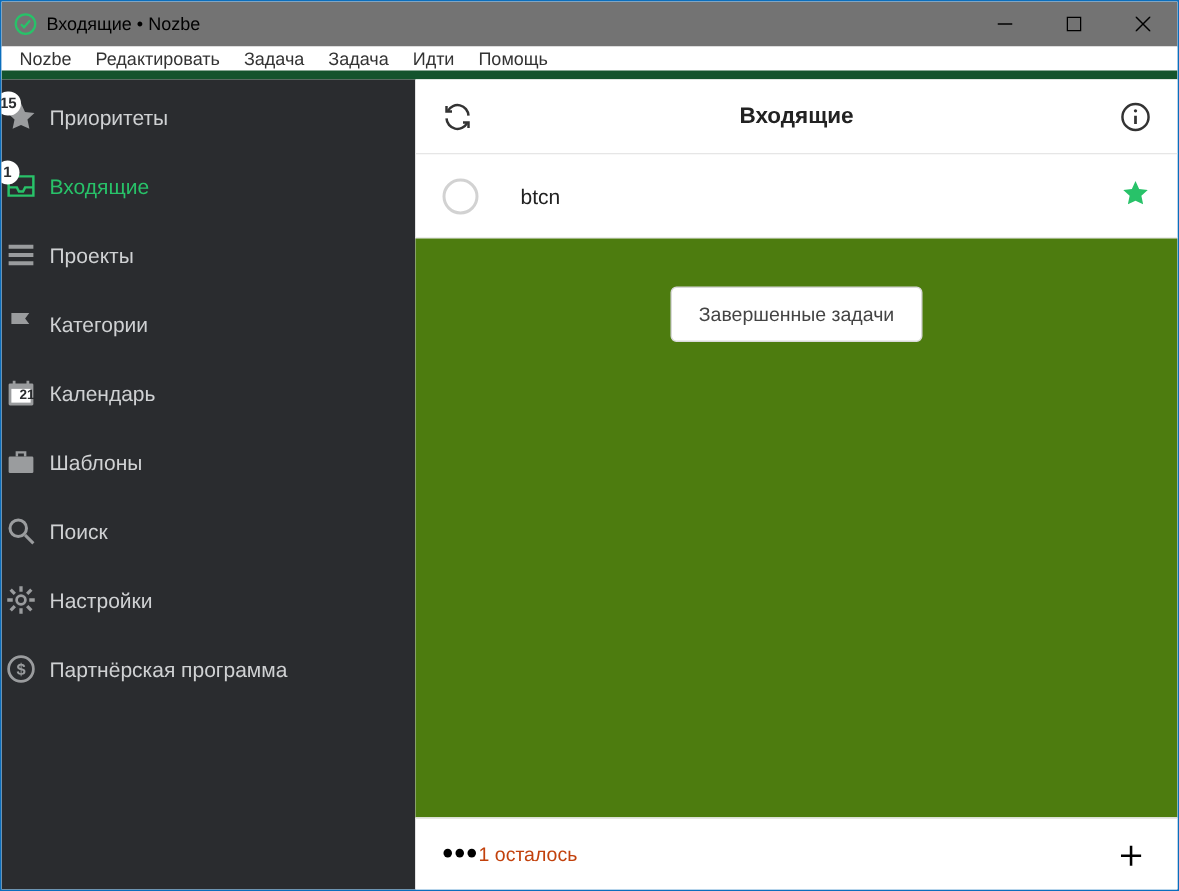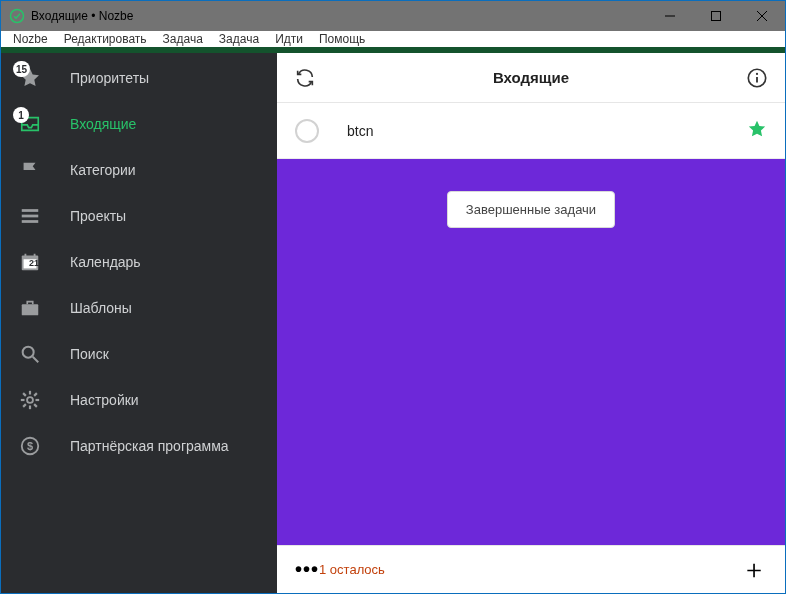--- a/index.html
+++ b/index.html
@@ -15,40 +15,40 @@
   
   
   .menubar { height: 22px; display: flex; align-items: center; gap: 4px; padding: 0 6px; background: #fff; color: #333; font-size: 12px; border-bottom: 6px solid #14532d; }
   .menubar-item { padding: 2px 6px; }
   
   
   .main { display: flex; height: calc(594px - 30px - 22px - 2px); }
   
   
   .sidebar { width: 276px; background: #2a2c2f; color: #d6d7d8; display: flex; flex-direction: column; padding-top: 2px; }
-  .side-item { display: flex; align-items: center; height: 46px; padding: 0 18px; gap: 29px; cursor: default; font-size: 14px; color: #cfd1d3; }
+  .side-item { display: flex; align-items: center; height: 46px; padding: 0 2px; gap: 8px; cursor: default; font-size: 14px; color: #cfd1d3; }
   .side-item.active { color: #28c269; }
   .side-icon { position: relative; width: 22px; height: 22px; display: flex; align-items: center; justify-content: center; }
   .badge { position: absolute; top: -6px; left: -6px; min-width: 16px; height: 16px; padding: 0 3px; background: #fff; color: #2a2c2f; border-radius: 8px; font-size: 10px; font-weight: 600; display: flex; align-items: center; justify-content: center; }
   .badge-dot { position: absolute; top: -2px; right: -2px; width: 8px; height: 8px; background: #f5a524; border-radius: 50%; }
   .calnum { position: absolute; font-size: 9px; font-weight: 700; color: #2a2c2f; top: 7px; left: 4px; width: 100%; text-align: center; }
   
   
   .content { flex: 1; display: flex; flex-direction: column; background: #f5f5f5; }
   .topbar { height: 50px; display: flex; align-items: center; padding: 0 16px; background: #fff; border-bottom: 1px solid #e6e6e6; }
   .refresh { width: 24px; display: flex; align-items: center; justify-content: center; }
   .topbar-title { flex: 1; text-align: center; font-weight: 600; font-size: 15px; color: #222; }
   .info-btn { width: 24px; display: flex; align-items: center; justify-content: center; }
   
   .task-row { height: 56px; background: #fff; display: flex; align-items: center; padding: 0 18px; gap: 28px; border-bottom: 1px solid #ececec; }
   .task-check { width: 24px; height: 24px; border: 2px solid #d2d2d2; border-radius: 50%; }
   .task-title { flex: 1; font-size: 14px; color: #222; }
   .star-on svg { fill: #28c269; }
   
-  .done-area { flex: 1; display: flex; flex-direction: column; align-items: center; padding-top: 32px; background: #6d28d9; }
+  .done-area { flex: 1; display: flex; flex-direction: column; align-items: center; padding-top: 32px; background: #4d7c0f; }
   .done-btn { background: #fff; border: 1px solid #d9d9d9; border-radius: 4px; padding: 10px 18px; font-size: 13px; color: #444; }
   
   .bottombar { height: 48px; background: #fff; border-top: 1px solid #e6e6e6; display: flex; align-items: center; padding: 0 18px; }
   .more-dots { font-size: 20px; font-weight: 700; letter-spacing: 1px; }
   .remaining { flex: 1; text-align: left; font-size: 13px; color: #c2410c; }
   .add-btn { font-size: 26px; font-weight: 300; }
   
   svg .st { stroke: currentColor; fill: none; stroke-width: 1.8; }
 </style>
 </head>
@@ -108,34 +108,34 @@
         <svg viewBox="0 0 24 24" width="22" height="22">
             <path d="M3 5h18v14H3z M3 13h6l1.5 3h3l1.5-3h6" class="st" style="stroke:#28c269"></path>
           </svg>
         <span class="badge">1</span>
       </span>
       <span>Входящие</span>
     </div>
     <div class="side-item">
       <span class="side-icon">
         <svg viewBox="0 0 24 24" width="22" height="22">
-            <path d="M5 3v18M5 4h13l-3 4 3 4H5" fill="#9a9c9e"></path>
-          </svg>
-      </span>
-      <span>Категории</span>
-    </div>
-    <div class="side-item">
-      <span class="side-icon">
-        <svg viewBox="0 0 24 24" width="22" height="22">
             <line x1="3" y1="6" x2="21" y2="6" class="st" style="stroke:#9a9c9e;stroke-width:3"></line>
             <line x1="3" y1="12" x2="21" y2="12" class="st" style="stroke:#9a9c9e;stroke-width:3"></line>
             <line x1="3" y1="18" x2="21" y2="18" class="st" style="stroke:#9a9c9e;stroke-width:3"></line>
           </svg>
       </span>
       <span>Проекты</span>
+    </div>
+    <div class="side-item">
+      <span class="side-icon">
+        <svg viewBox="0 0 24 24" width="22" height="22">
+            <path d="M5 3v18M5 4h13l-3 4 3 4H5" fill="#9a9c9e"></path>
+          </svg>
+      </span>
+      <span>Категории</span>
     </div>
     <div class="side-item">
       <span class="side-icon">
         <svg viewBox="0 0 24 24" width="22" height="22">
             <rect x="3" y="5" width="18" height="16" rx="1" fill="#9a9c9e"></rect>
             <rect x="5" y="9" width="14" height="10" fill="#fff"></rect>
             <line x1="7" y1="3" x2="7" y2="7" stroke="#9a9c9e" stroke-width="2"></line>
             <line x1="17" y1="3" x2="17" y2="7" stroke="#9a9c9e" stroke-width="2"></line>
           </svg>
         <span class="calnum">21</span>

